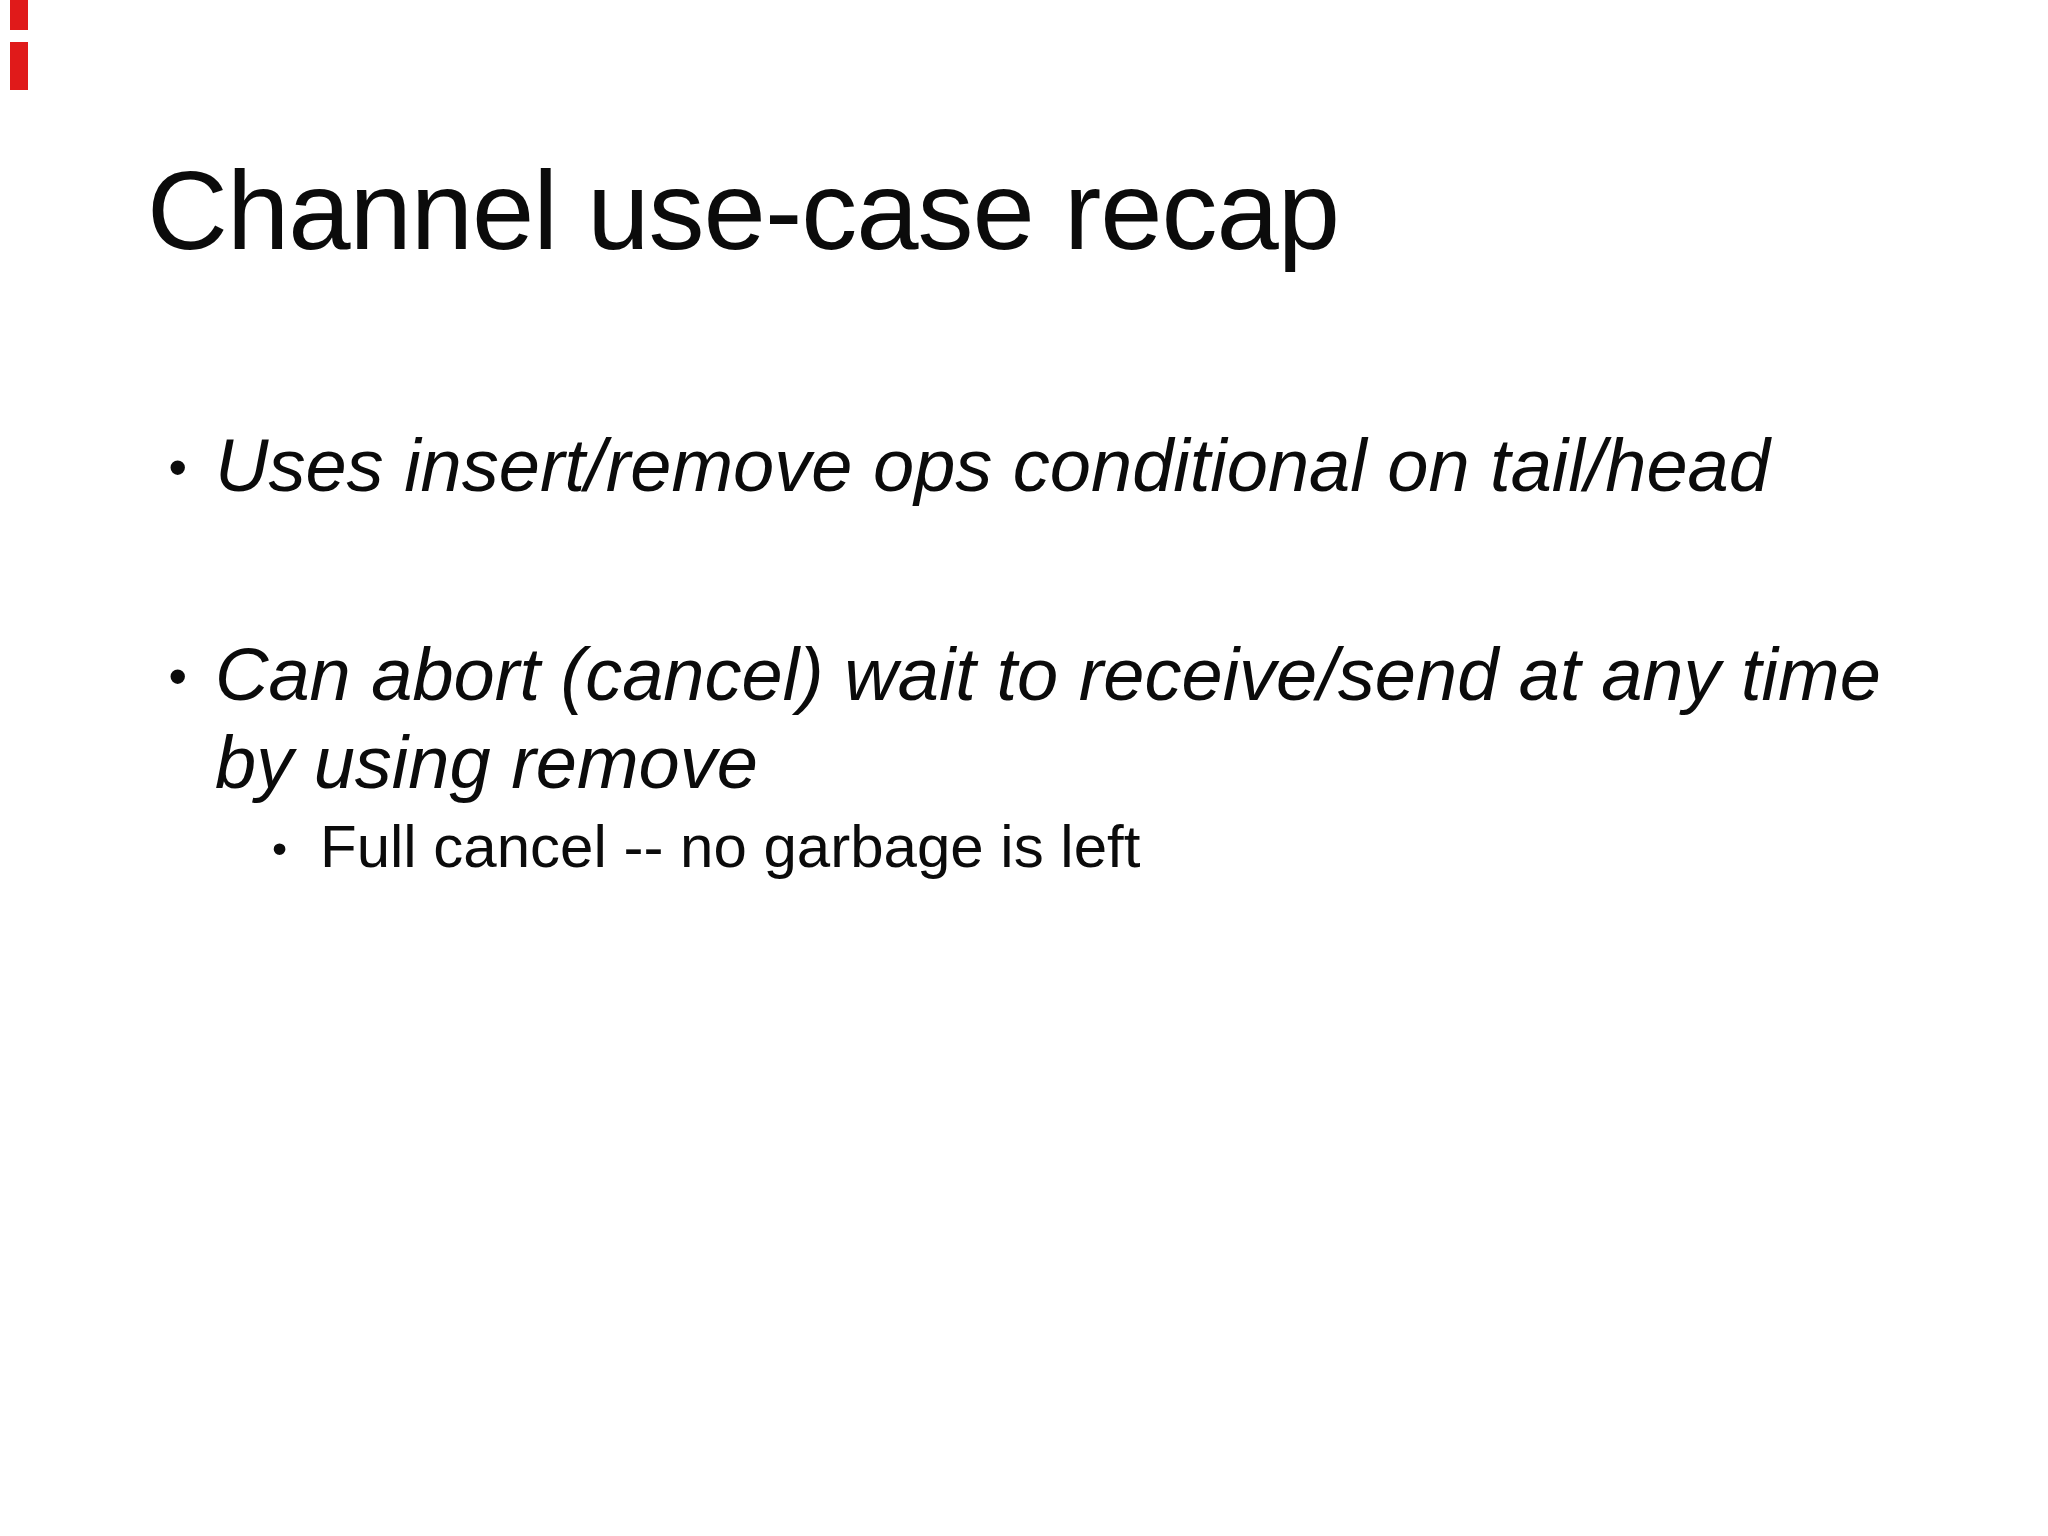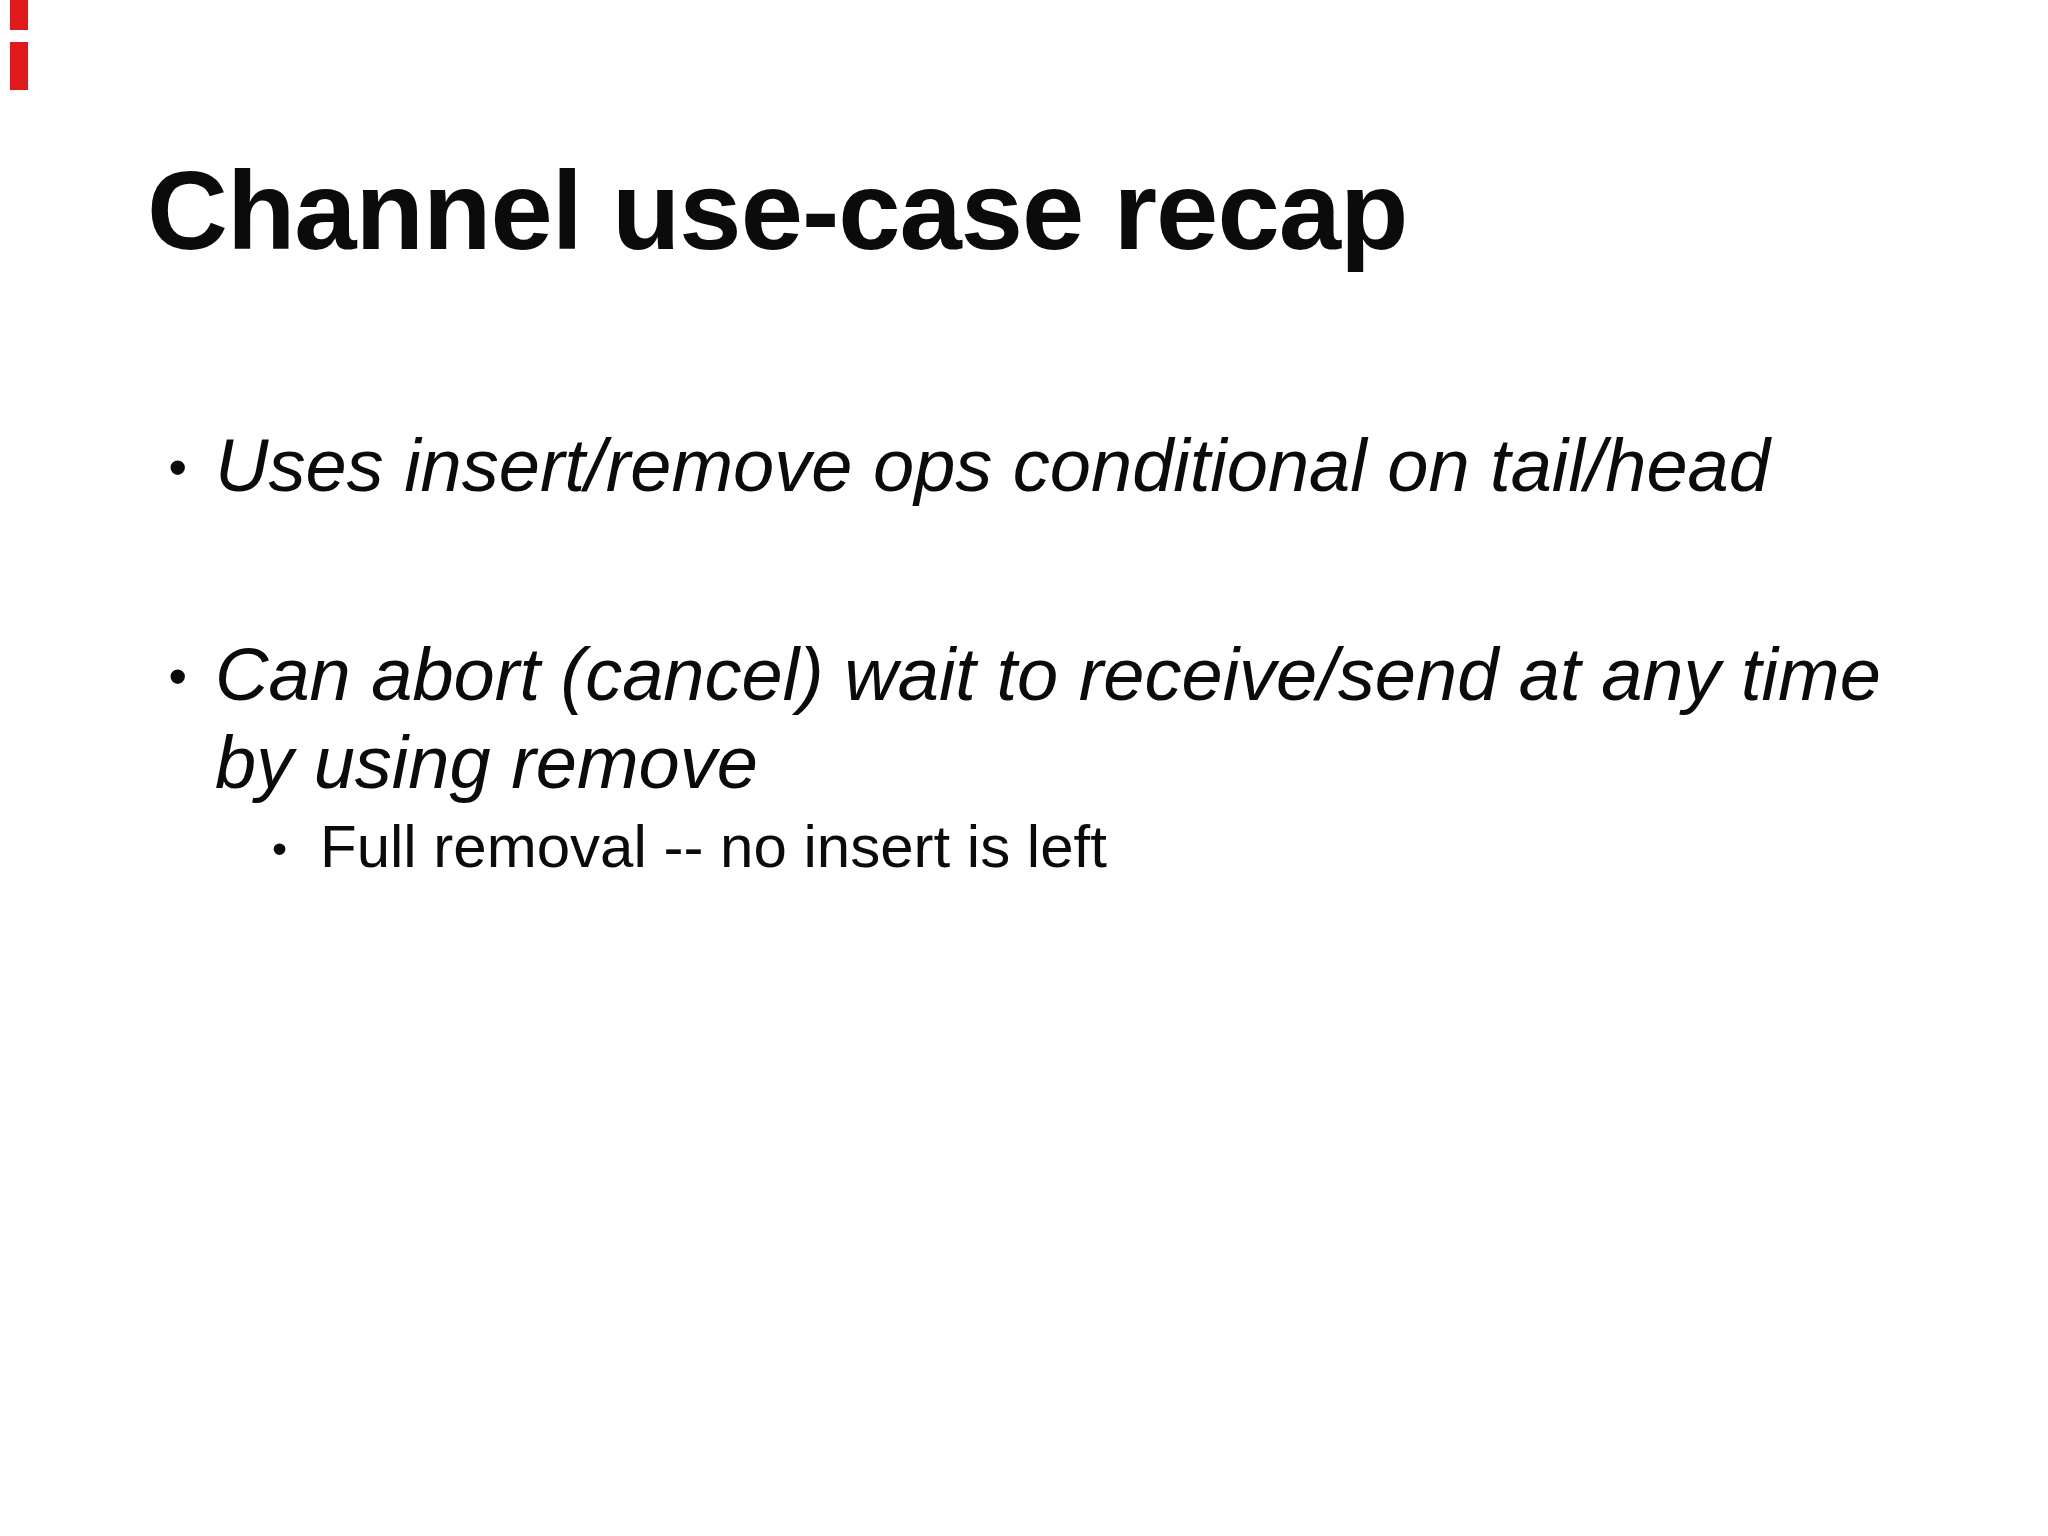--- a/index.html
+++ b/index.html
@@ -11,21 +11,21 @@
     font-family: "Liberation Sans", sans-serif;
     color: #0b0b0b;
     overflow: hidden;
   }
   .title {
     position: absolute;
     left: 147px;
     top: 146px;
     margin: 0;
     font-size: 112px;
-    font-weight: 700;
+    font-weight: 400;
     letter-spacing: -1px;
     white-space: nowrap;
   }
   .line {
     position: absolute;
     white-space: nowrap;
     line-height: 1.15;
   }
   .l1 { left: 168px; font-size: 74px; font-style: italic; }
   .l2 { left: 272px; font-size: 60px; }
@@ -62,18 +62,18 @@
 
   <div class="line l1" style="top:632px">
     <span class="marker">•</span><span class="txt">Can abort (cancel) wait to receive/send at any time</span>
   </div>
 
   <div class="line l1" style="top:720px">
     <span class="marker"></span><span class="txt">by using remove</span>
   </div>
 
   <div class="line l2" style="top:812px">
-    <span class="marker">•</span><span class="txt">Full removal -- no insert is left</span>
+    <span class="marker">•</span><span class="txt">Full cancel -- no garbage is left</span>
   </div>
 
 
 
 </div>
 
 </body></html>

